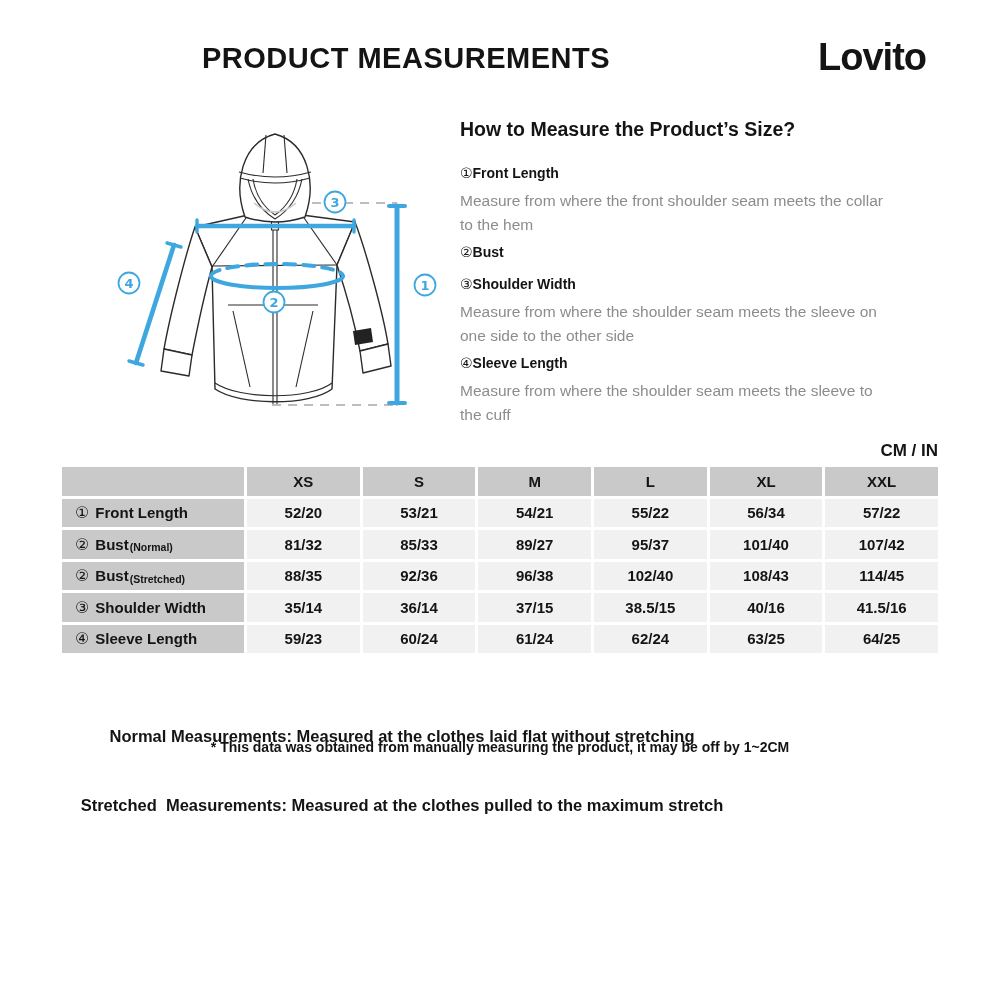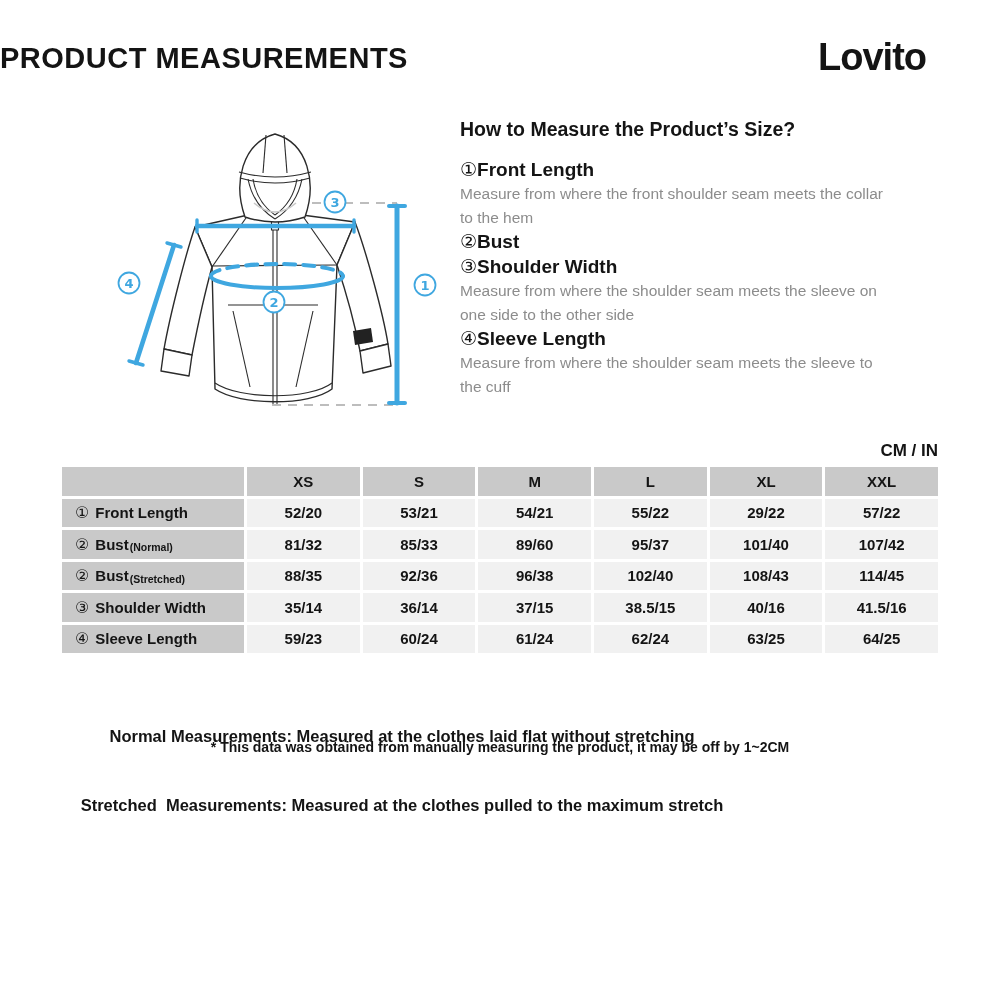--- a/index.html
+++ b/index.html
@@ -4,31 +4,31 @@
 <style>
   :root { --accent:#3fa7e0; --guide:#bdbdbd; --ink:#141414; --cellgray:#c9c9c9; --celllight:#f1f1f1; --desc:#8c8c8c; }
   * { box-sizing:border-box; }
   html,body { margin:0; padding:0; }
   body {
     width:1000px; height:1000px; position:relative; overflow:hidden;
     background:#ffffff; color:var(--ink);
     font-family:"Liberation Sans", sans-serif;
   }
   .page-title {
-    position:absolute; top:42px; left:0; width:812px; 
+    position:absolute; top:42px; left:0; width:812px; text-align:center;
     font-size:29px; font-weight:bold; letter-spacing:0.5px;
   }
   .brand-logo {
     position:absolute; top:36px; right:74px;
     font-size:38px; font-weight:bold; letter-spacing:-1px;
   }
   .diagram-wrap { position:absolute; left:100px; top:115px; width:350px; height:320px; }
   .howto { position:absolute; left:460px; top:118px; width:434px; }
   .howto-heading { font-size:19.5px; font-weight:bold; margin:0 0 16px 0; }
-  .instr-title { font-size:19px; font-weight:bold; line-height:24px; color:var(--ink); }
+  .instr-title { font-size:14px; font-weight:bold; line-height:32px; color:var(--ink); }
   .instr-title .cnum { font-family:"DejaVu Sans", sans-serif; font-weight:normal; }
   .instr-desc { font-size:15.5px; color:var(--desc); line-height:23.5px; }
   .unit-label {
     position:absolute; top:441px; right:62px;
     font-size:17px; font-weight:bold;text-align:right;
   }
   .size-table {
     position:absolute; left:62px; top:467px; width:876px;
     display:grid; grid-template-columns:182px repeat(6, 1fr);
     gap:3px;
@@ -181,30 +181,30 @@
     <div class="cell head">XL</div>
     <div class="cell head">XXL</div>
     <div class="cell rowlabel">
       <span class="cnum">①</span>
       <span>Front Length</span>
     </div>
     <div class="cell data">52/20</div>
     <div class="cell data">53/21</div>
     <div class="cell data">54/21</div>
     <div class="cell data">55/22</div>
-    <div class="cell data">29/22</div>
+    <div class="cell data">56/34</div>
     <div class="cell data">57/22</div>
     <div class="cell rowlabel">
       <span class="cnum">②</span>
       <span>Bust</span>
       <span class="sub">(Normal)</span>
     </div>
     <div class="cell data">81/32</div>
     <div class="cell data">85/33</div>
-    <div class="cell data">89/60</div>
+    <div class="cell data">89/27</div>
     <div class="cell data">95/37</div>
     <div class="cell data">101/40</div>
     <div class="cell data">107/42</div>
     <div class="cell rowlabel">
       <span class="cnum">②</span>
       <span>Bust</span>
       <span class="sub">(Stretched)</span>
     </div>
     <div class="cell data">88/35</div>
     <div class="cell data">92/36</div>

